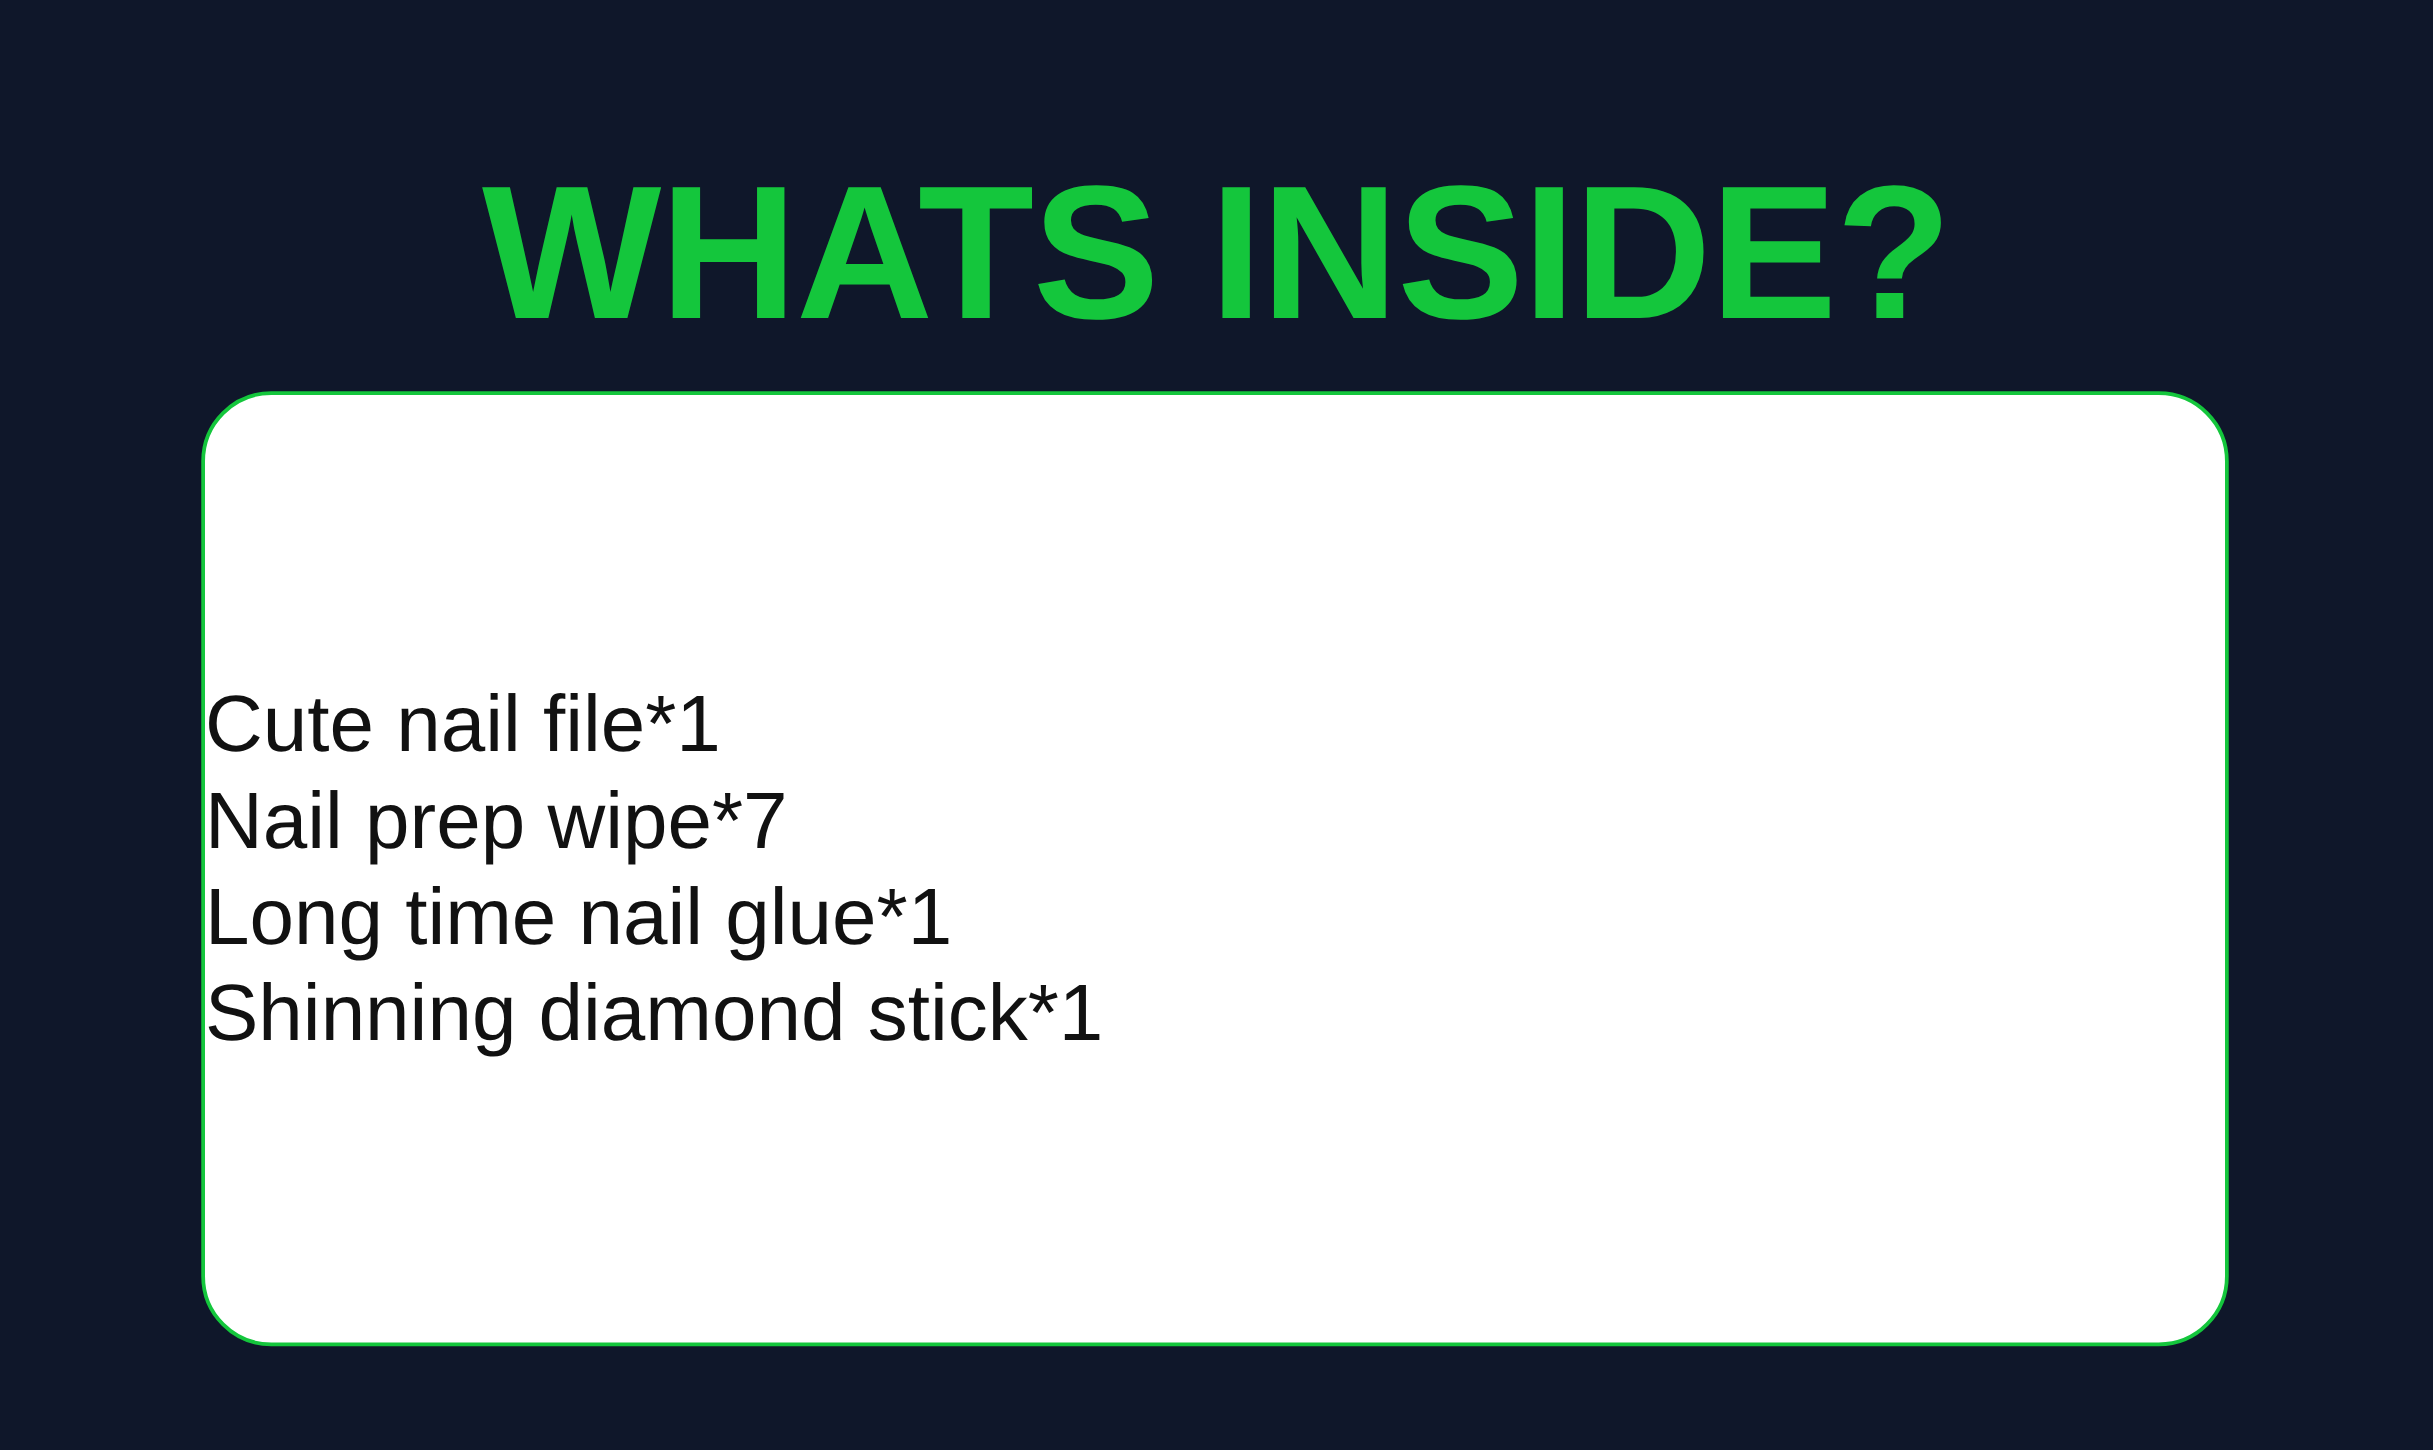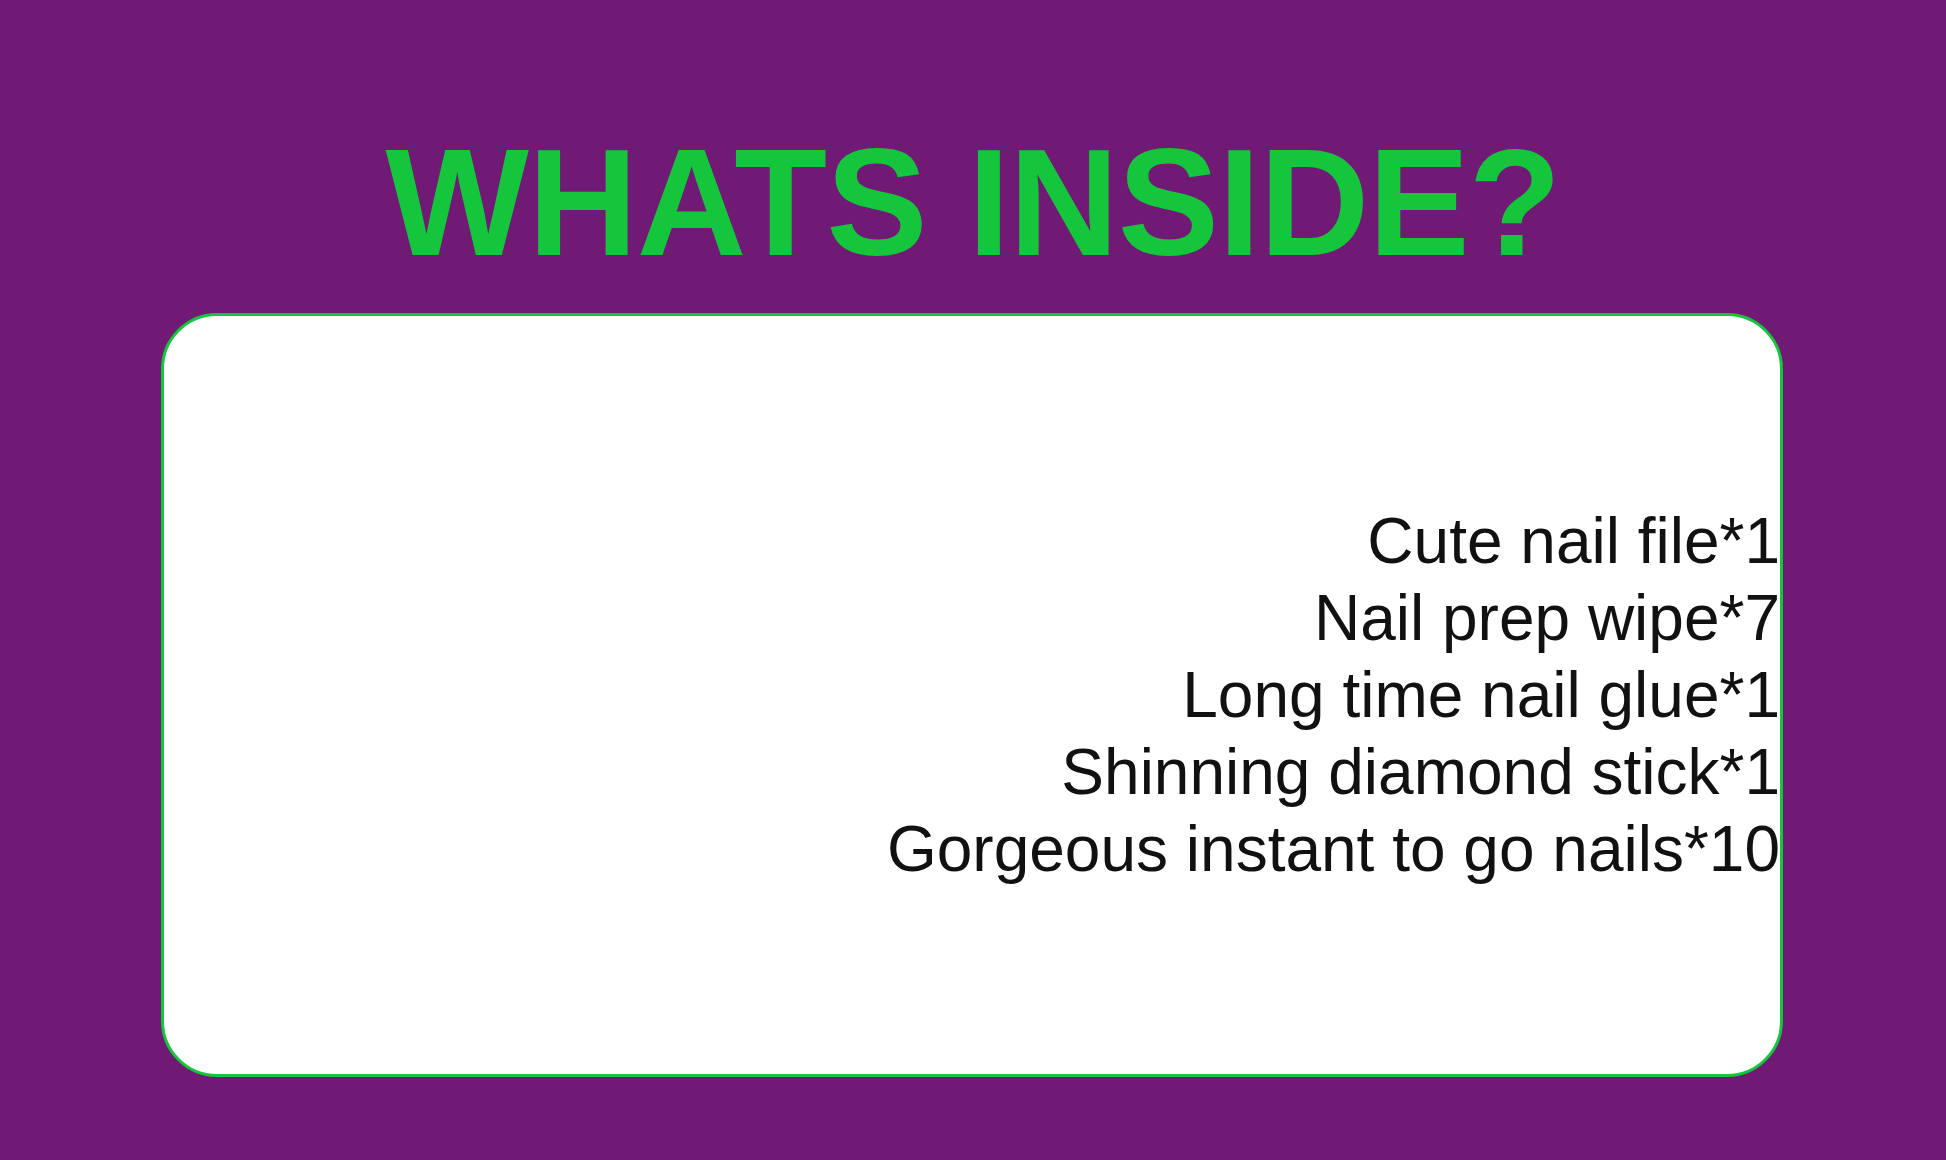--- a/index.html
+++ b/index.html
@@ -12,21 +12,21 @@
     height: 1160px;
     overflow: hidden;
     font-family: "Liberation Sans", sans-serif;
     -webkit-font-smoothing: antialiased;
   }
 
   .page {
     position: relative;
     width: 1946px;
     height: 1160px;
-    background: #701a75;
+    background: #0f172a;
   }
 
   
   .heading {
     position: absolute;
     left: 0;
     top: 24px;
     width: 1946px;
     text-align: center;
     font-family: "Liberation Sans", sans-serif;
@@ -61,21 +61,21 @@
     flex-direction: column;
     align-items: center;
     justify-content: center;
   }
 
   .contents-list {
     list-style: none;
     margin: 0;
     padding: 0;
     width: 100%;
-    text-align: right;
+    text-align: left;
   }
 
   .contents-list li {
     font-family: "Liberation Sans", sans-serif;
     font-weight: normal;
     font-size: 64px;
     line-height: 77px;
     color: #111111;
     white-space: nowrap;
     letter-spacing: 0px;
@@ -88,18 +88,17 @@
 
   <h1 class="heading">WHATS INSIDE?</h1>
 
   <div class="panel">
     <div class="panel-inner">
       <ul class="contents-list">
         <li>Cute nail file*1</li>
         <li>Nail prep wipe*7</li>
         <li>Long time nail glue*1</li>
         <li>Shinning diamond stick*1</li>
-        <li>Gorgeous instant to go nails*10</li>
       </ul>
     </div>
   </div>
 
 </div>
 
 </body></html>

